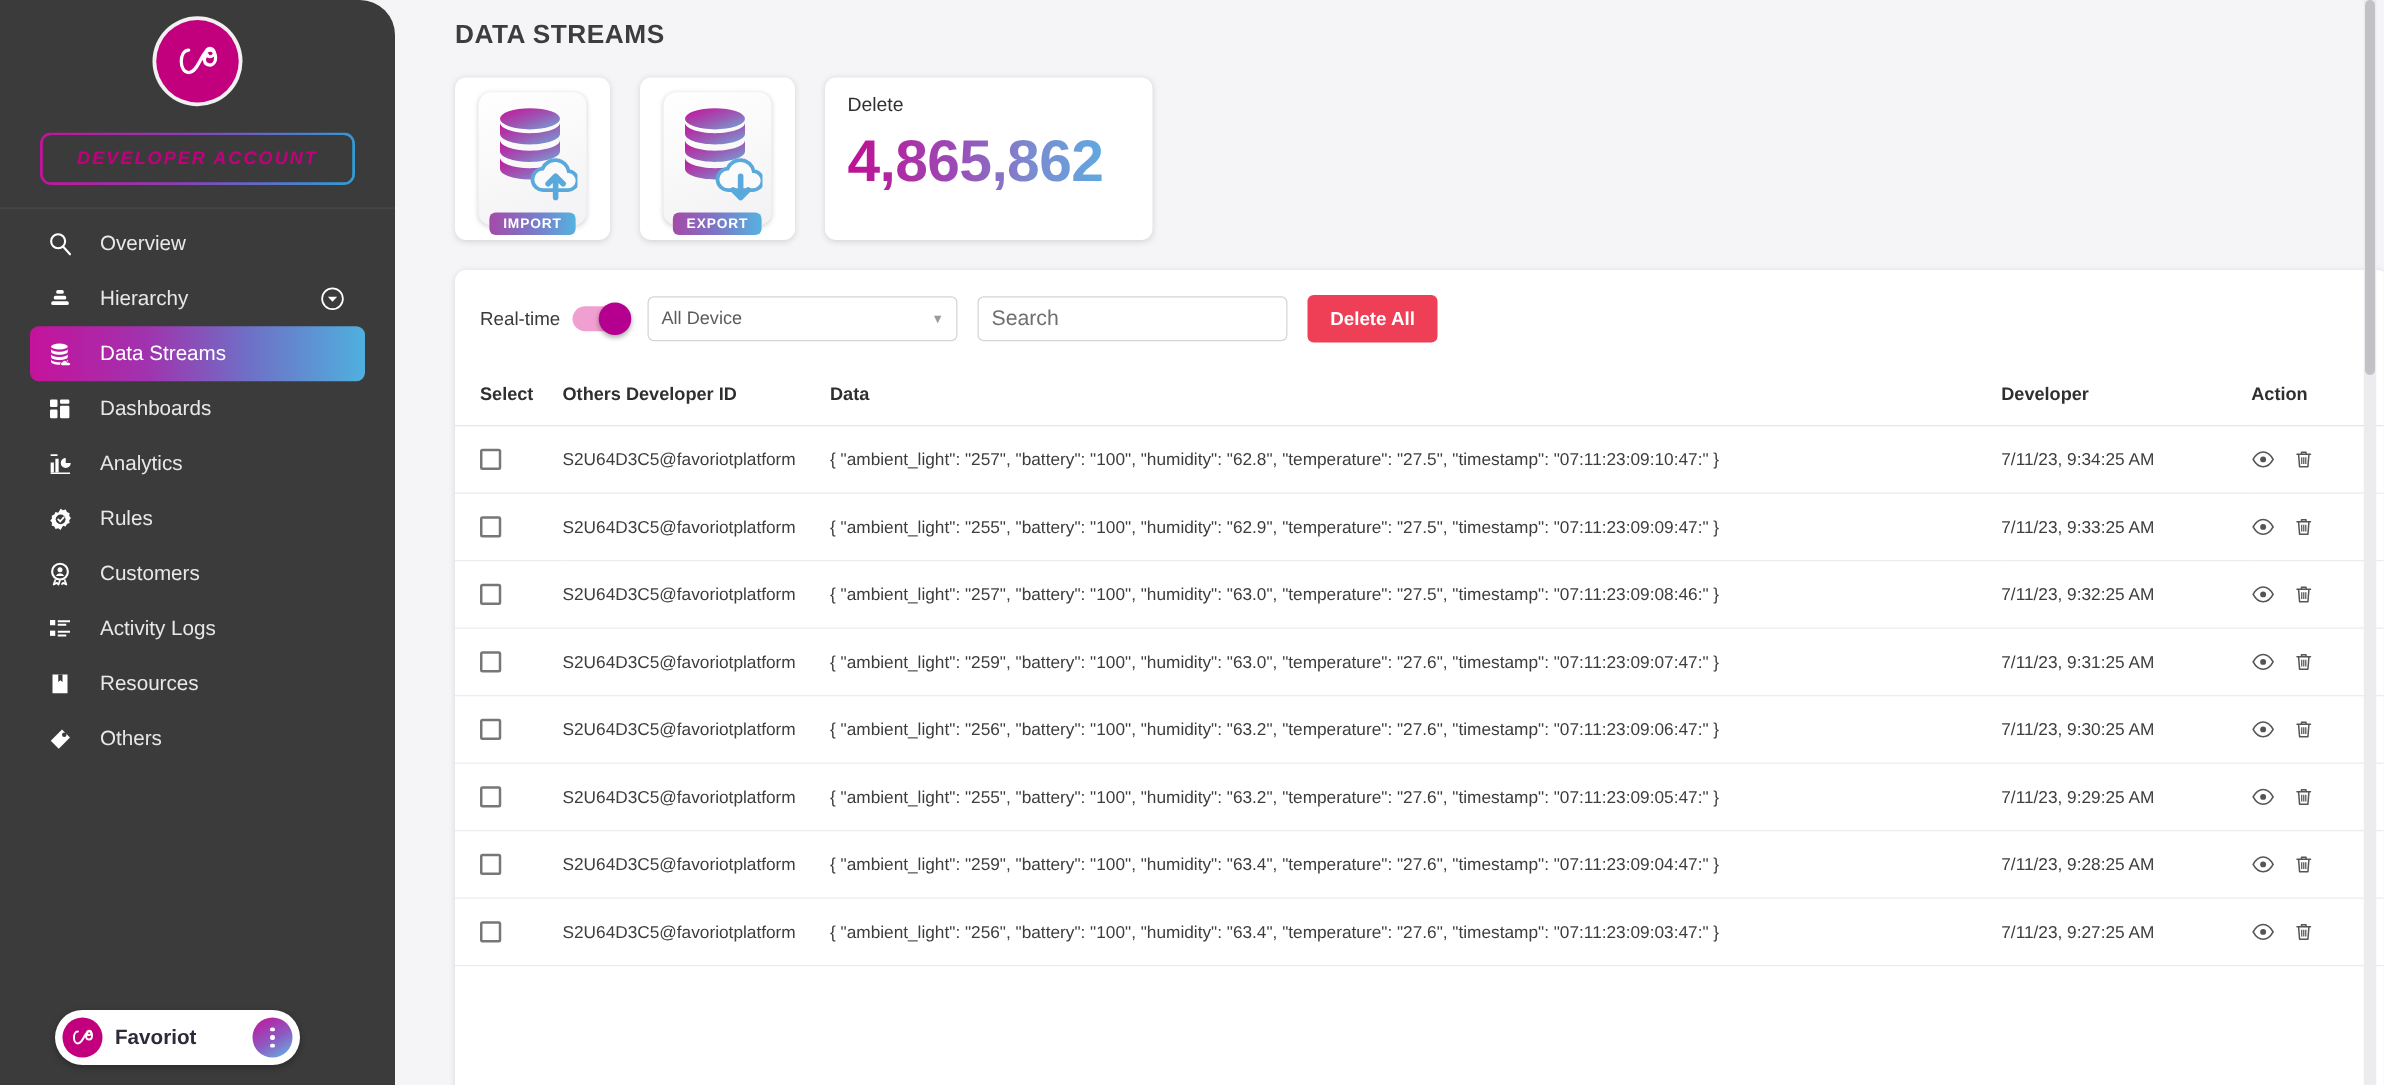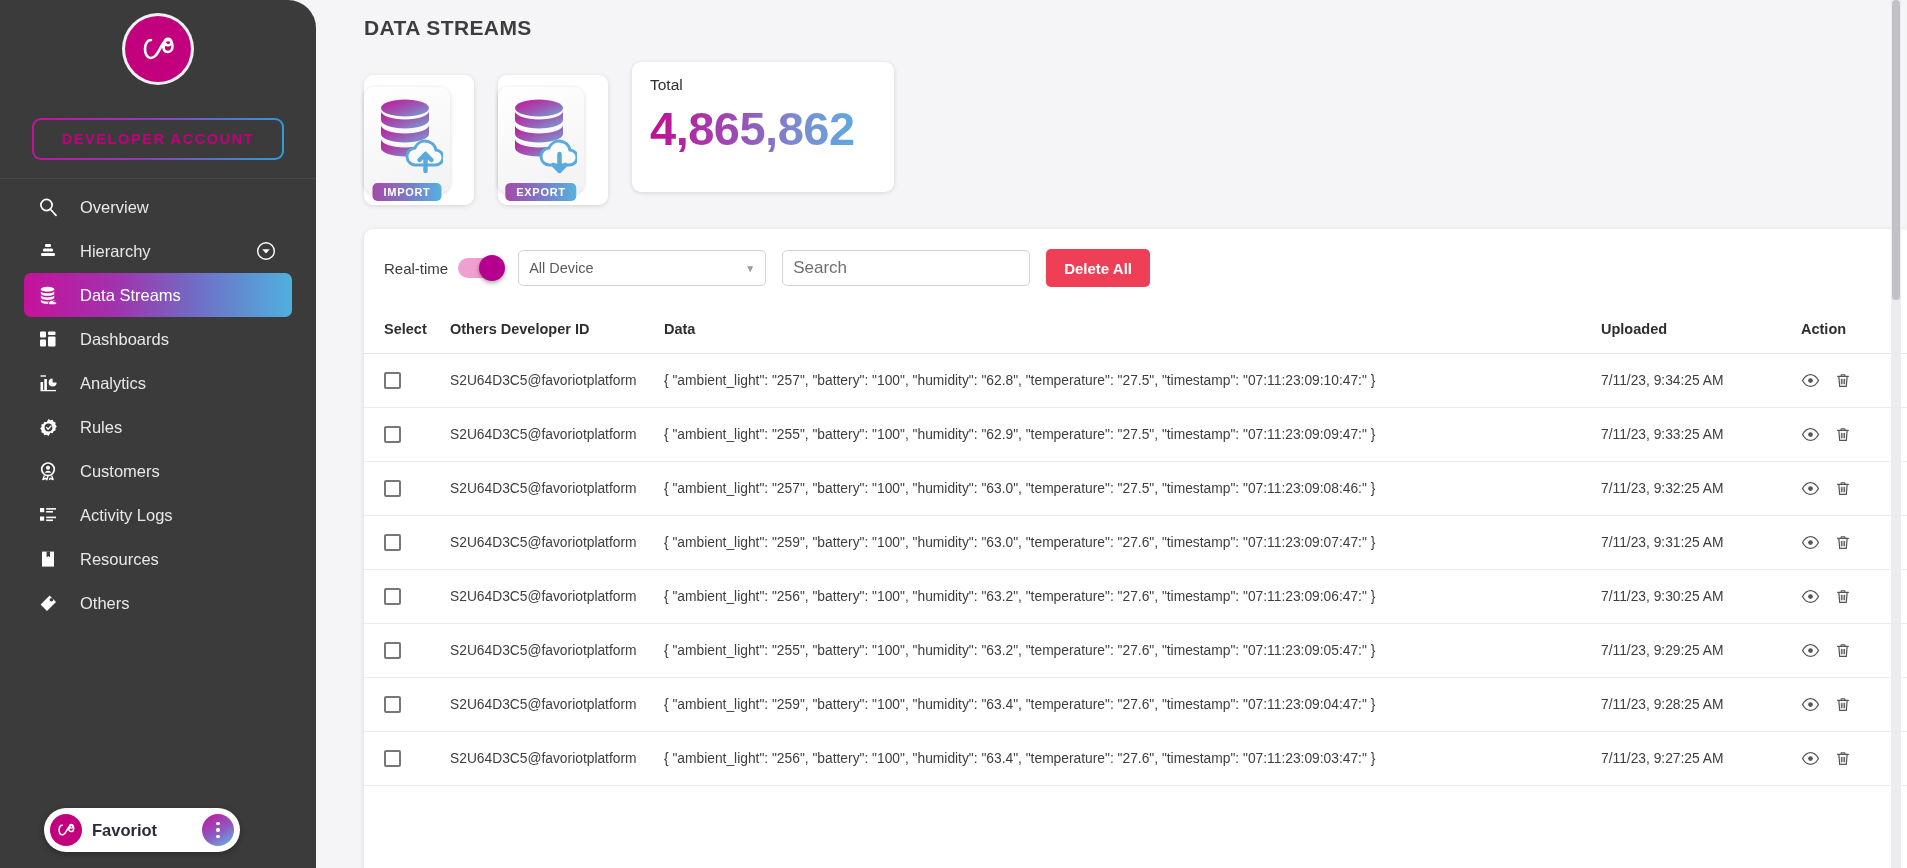--- a/index.html
+++ b/index.html
@@ -21,29 +21,30 @@
     overflow: hidden;
   }
   .logo-wrap { display: flex; justify-content: center; padding-top: 16px; }
   .logo-circle {
     width: 66px; height: 66px; border-radius: 50%;
     background: #c2007e;
     display: flex; align-items: center; justify-content: center;
     box-shadow: 0 0 0 3px rgba(255,255,255,.93);
   }
   .acct-btn {
-    margin: 36px 32px 0 32px;
+    margin: 24px 32px 0 32px;
     height: 42px; border-radius: 9px;
     display: flex; align-items: center; justify-content: center;
     background:
       linear-gradient(#3b3b3b,#3b3b3b) padding-box,
       linear-gradient(100deg,#c5129b 0%,#8c3fb5 45%,#2e9fd8 100%) border-box;
     border: 2px solid transparent;
     color: #c2007e; font-size: 14.5px; font-weight: 700; letter-spacing: 1.6px;
     cursor: pointer;
+    font-style: italic;
   }
   .sep { height: 1px; background: #4a4a4a; margin: 18px 0 6px 0; }
   .nav { padding: 0 24px; }
   .nav-item {
     display: flex; align-items: center;
     height: 44px; margin-bottom: 0px;
     border-radius: 7px; padding: 0 14px;
     color: #e8e8e8; font-size: 16.5px; cursor: pointer;
     position: relative;
   }
@@ -82,23 +83,23 @@
     font-size: 21px; font-weight: 700; color: #3d3d3d;
     letter-spacing: .4px; padding: 16px 0 0 20px;
   }
 
   .cards { display: flex; gap: 24px; margin: 22px 0 0 20px; align-items: stretch; }
   .card {
     background: #fff; border-radius: 9px;
     box-shadow: 0 1px 5px rgba(0,0,0,.13);
   }
   .card-ie {
-    width: 110px; height: 130px;
-    display: flex; align-items: center; justify-content: flex-start;
-    cursor: pointer; position: relative; margin-top: 13px;
+    width: 124px; height: 130px;
+    display: flex; align-items: center; justify-content: center;
+    cursor: pointer; position: relative;
   }
   .ie-inner {
     width: 86px; height: 106px; border-radius: 10px;
     background: linear-gradient(160deg,#ffffff 0%,#f2f2f4 100%);
     box-shadow: 0 1px 4px rgba(0,0,0,.16);
     display: flex; flex-direction: column; align-items: center; justify-content: flex-start;
     padding-top: 6px; position: relative; overflow: visible;
   }
   .ie-badge {
     position: absolute; bottom: -8px; left: 50%; transform: translateX(-50%);
@@ -392,21 +393,21 @@
             <path d="M10 32 v9 c0 4.7 10.7 8.5 24 8.5 s24-3.8 24-8.5 v-9 c0 4.7-10.7 8.5-24 8.5 S10 36.7 10 32z" fill="url(#dbg2)"></path>
             <path d="M10 46 v9 c0 4.7 10.7 8.5 24 8.5 s24-3.8 24-8.5 v-9 c0 4.7-10.7 8.5-24 8.5 S10 50.7 10 46z" fill="url(#dbg2)"></path>
             <path d="M44 55 a11 11 0 0 1 21 2 a7.5 7.5 0 0 1 -1 15 H45 a8.5 8.5 0 0 1 -1-17z" fill="#fafafa" stroke="#5aa9dd" stroke-width="3"></path>
             <path d="M54.5 61 V78 M48.5 72 l6 6 6-6" fill="none" stroke="#5aa9dd" stroke-width="4.5" stroke-linecap="round" stroke-linejoin="round"></path>
           </svg>
           <span class="ie-badge">EXPORT</span>
         </div>
       </div>
 
       <div class="card card-total">
-        <div class="total-label">Total</div>
+        <div class="total-label">Delete</div>
         <div class="total-value">4,865,862</div>
       </div>
 
     </section>
 
     <section class="panel">
 
       <div class="toolbar">
         <div class="rt-group">
           <span class="rt-label">Real-time</span>
@@ -424,21 +425,21 @@
 
         <button class="btn-delete">Delete All</button>
       </div>
 
       <table>
         <thead>
           <tr>
             <th class="col-select">Select</th>
             <th class="col-dev">Others Developer ID</th>
             <th class="col-data">Data</th>
-            <th class="col-up">Uploaded</th>
+            <th class="col-up">Developer</th>
             <th class="col-act">Action</th>
           </tr>
         </thead>
         <tbody id="tbody">
             <tr>
               <td class="col-select">
                 <span class="chk"></span>
               </td>
               <td class="col-dev">S2U64D3C5@favoriotplatform</td>
               <td class="col-data">{ "ambient_light": "257", "battery": "100", "humidity": "62.8", "temperature": "27.5", "timestamp": "07:11:23:09:10:47:" }</td>

